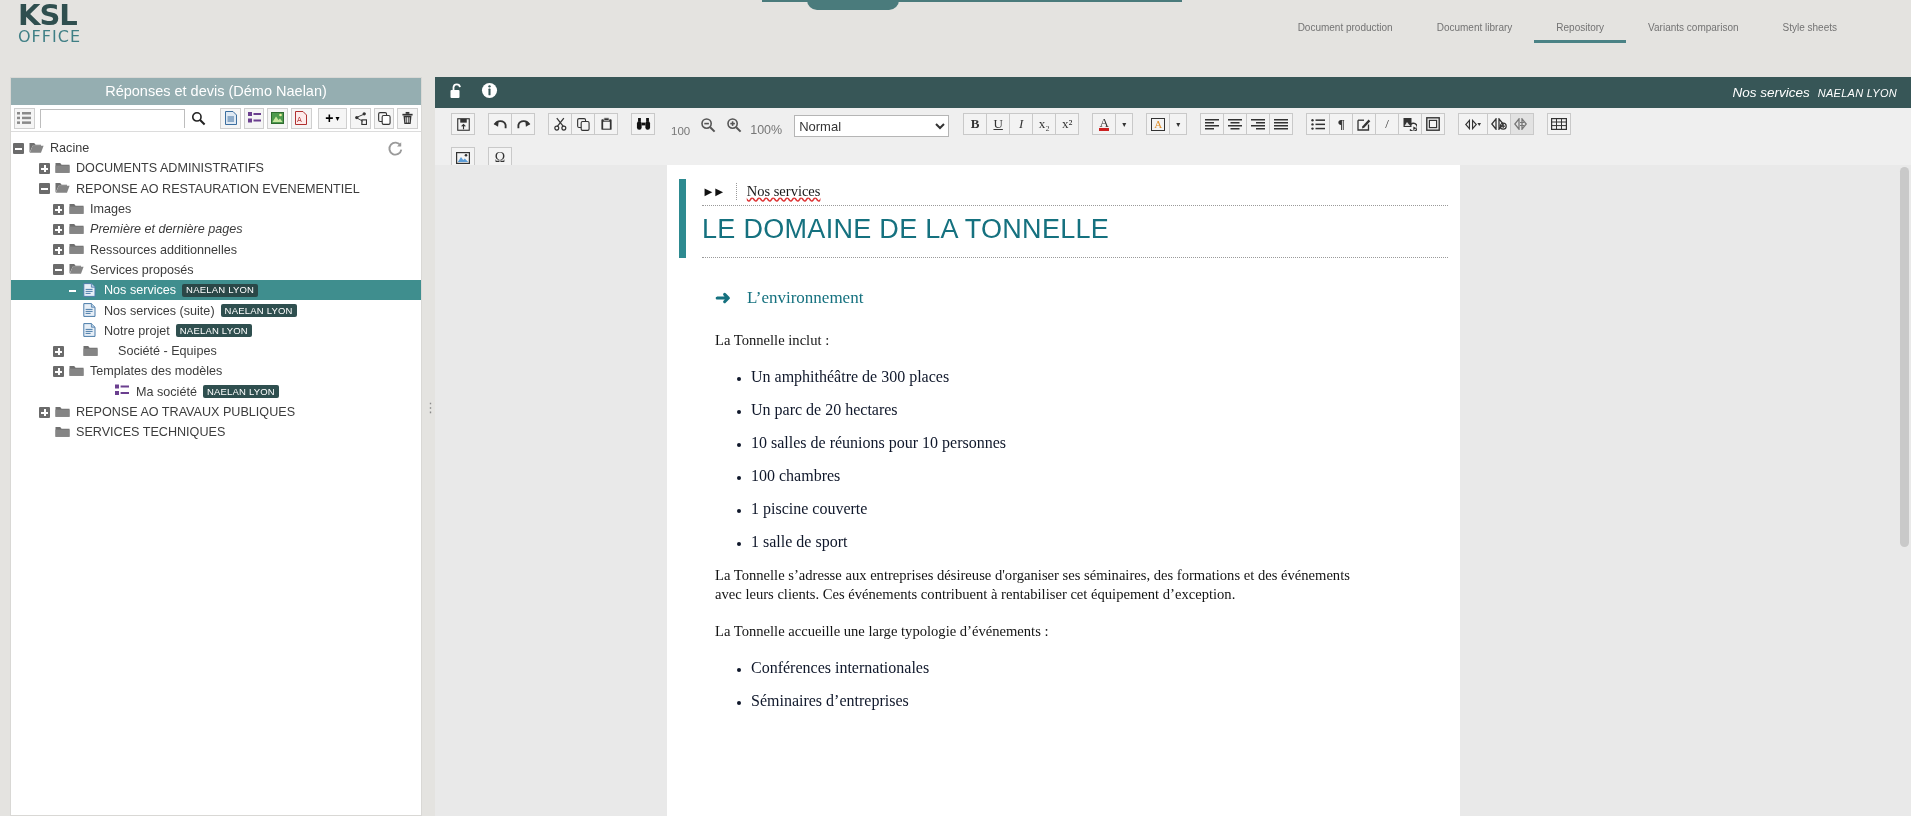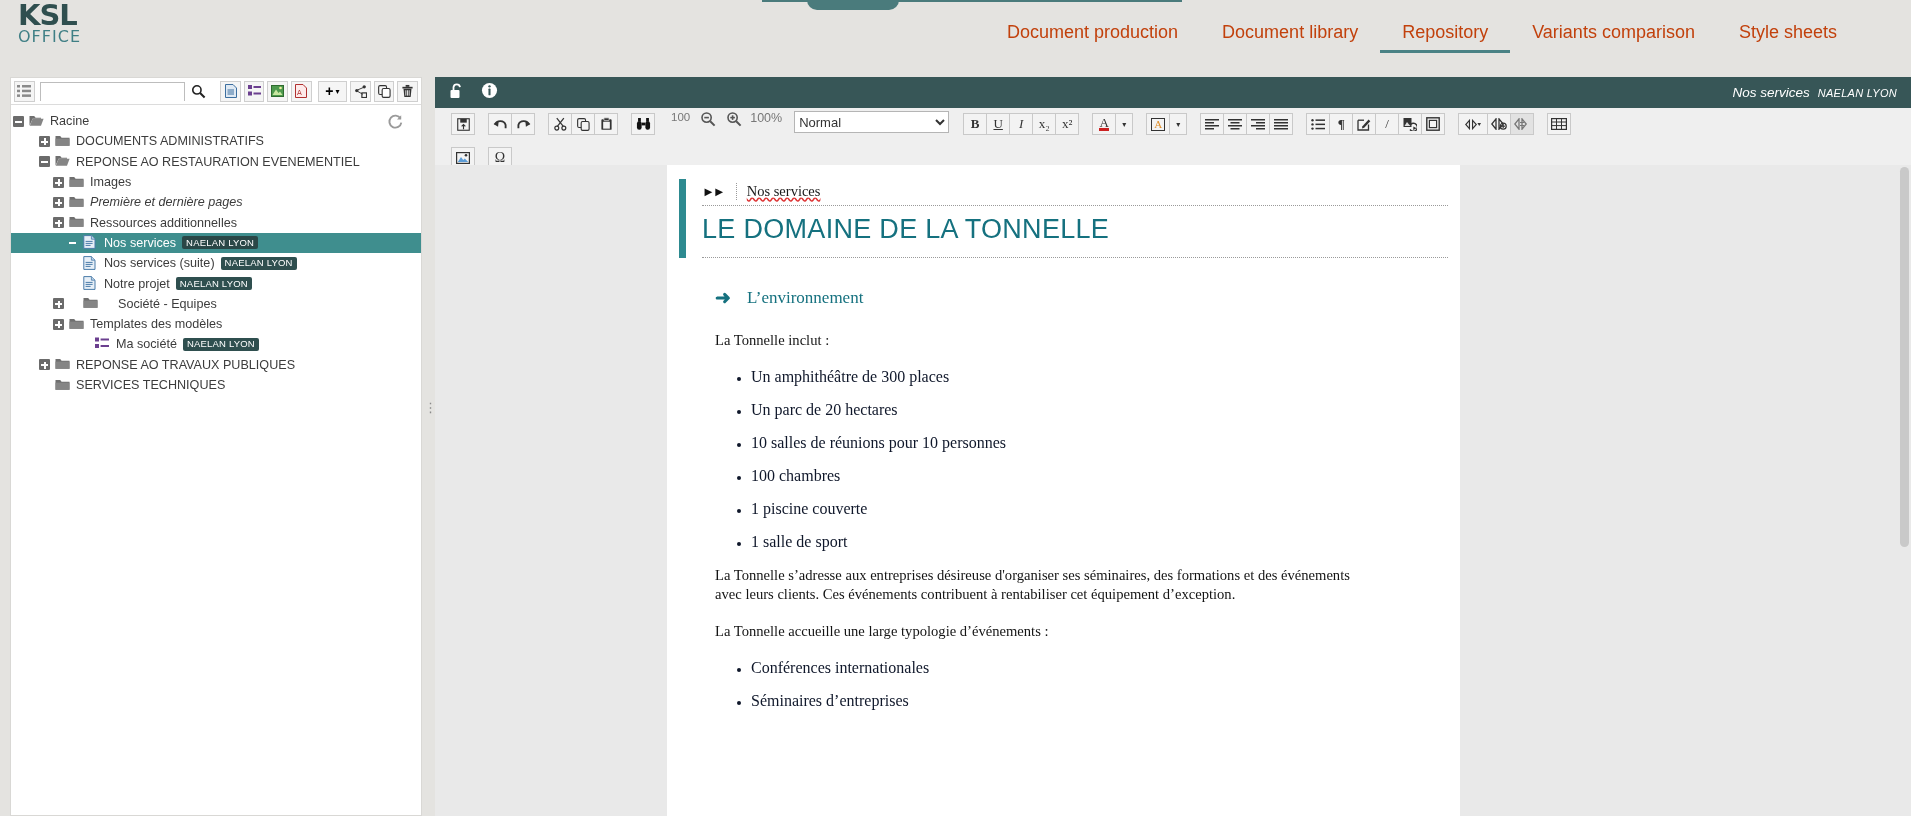--- a/index.html
+++ b/index.html
@@ -37,21 +37,21 @@
     background: #4a7b7c;
     border-radius: 0 0 10px 10px;
     text-align: center;
     color: #e9f2f2; font-size: 12px; line-height: 13px;
   }
   #mainnav {
     position: absolute; right: 52px; top: 22px;
     display: flex; gap: 0px; align-items: flex-start;
   }
   #mainnav .navitem {
-    font-size: 18px; color: #c2410c; padding: 0 22px 7px 22px;
+    font-size: 10px; color: #737373; padding: 0 22px 7px 22px;
     cursor: pointer; white-space: nowrap;
   }
   #mainnav .navitem.active {
     border-bottom: 3px solid #4a8285;
   }
 
   
   #leftpanel {
     position: absolute; left: 10px; top: 77px; width: 412px; height: 739px;
     background: #ffffff;
@@ -136,21 +136,21 @@
   #doc-header .hdr-icons { display: flex; gap: 16px; align-items: center; }
   #doc-header .hdr-right {
     position: absolute; right: 14px; top: 0; height: 31px;
     display: flex; align-items: center; gap: 8px; color: #ffffff;
   }
   #doc-title-hdr { font-size: 13.5px; font-style: italic; }
   #doc-owner-hdr { font-size: 11px; font-style: italic; letter-spacing: .3px; }
 
   #editor-toolbar {
     background: #efefef; border-bottom: 1px solid #be185d;
-    padding: 3px 4px 4px 16px; display: flex; flex-wrap: wrap; align-items: flex-start;
+    padding: 3px 4px 4px 16px; display: flex; flex-wrap: wrap; align-items: flex-end;
     gap: 4px; min-height: 56px; align-content: flex-start;
   }
   .ebtn {
     width: 24px; height: 22px; border: 1px solid #c9c9c9; background: #f3f3f3;
     display: inline-flex; align-items: center; justify-content: center;
     margin: 2px 0; cursor: pointer; font-size: 13px; color: #333;
   }
   .egroup { display: inline-flex; margin-right: 9px; }
   .egroup .ebtn + .ebtn { margin-left: -1px; }
   .zoomlbl { font-size: 11.5px; color: #777; margin: 0 6px 0 3px; }
@@ -231,20 +231,21 @@
     <div class="navitem">Document production</div>
     <div class="navitem">Document library</div>
     <div class="navitem active">Repository</div>
     <div class="navitem">Variants comparison</div>
     <div class="navitem">Style sheets</div>
   </div>
 </div>
 
 <div id="leftpanel">
 
+  <div id="panel-title">Réponses et devis (Démo Naelan)</div>
 
   <div id="panel-toolbar">
     <div class="tb-btn framed">
       <svg width="14" height="12" viewBox="0 0 14 12" aria-hidden="true">
         <rect x="0" y="0" width="3" height="2.5" fill="#8a8a8a"></rect>
           <rect x="5" y="0" width="9" height="2.5" fill="#8a8a8a"></rect>
         <rect x="0" y="4.7" width="3" height="2.5" fill="#8a8a8a"></rect>
           <rect x="5" y="4.7" width="9" height="2.5" fill="#8a8a8a"></rect>
         <rect x="0" y="9.4" width="3" height="2.5" fill="#8a8a8a"></rect>
           <rect x="5" y="9.4" width="9" height="2.5" fill="#8a8a8a"></rect>
@@ -377,20 +378,28 @@
           <span>Première et dernière pages</span>
         </div>
         <div class="trow" style="padding-left: 42px;">
           <span class="texp plus"></span>
           <span class="tico"><svg width="15" height="13" viewBox="0 0 15 13">
               <path d="M0.5 2 H5.2 L6.6 3.7 H14.5 V11.8 H0.5 Z" fill="#6f6f6f"></path>
               <rect x="0.5" y="4.6" width="14" height="7.2" fill="#858585"></rect>
             </svg></span>
           <span>Ressources additionnelles</span>
         </div>
+        <div class="trow" style="padding-left: 42px;">
+          <span class="texp "></span>
+          <span class="tico"><svg width="15" height="13" viewBox="0 0 15 13">
+              <path d="M0.5 2 H5.2 L6.6 3.7 H12 V4.8 H3.6 L0.5 11.8 Z" fill="#6f6f6f"></path>
+              <path d="M3.6 4.8 H14.6 L12 11.8 H0.8 Z" fill="#858585"></path>
+            </svg></span>
+          <span>Services proposés</span>
+        </div>
         <div class="trow sel" style="padding-left: 56px;">
           <span class="texp none"></span>
           <span class="tico"><svg width="13" height="14" viewBox="0 0 13 14">
               <path d="M0.8 0.6 H8.4 L12 4.2 V13.4 H0.8 Z" fill="#e7eff7" stroke="#4a7ba8" stroke-width="1"></path>
               <path d="M8.4 0.6 V4.2 H12" fill="#b9d0e5" stroke="#4a7ba8" stroke-width="0.8"></path>
               <line x1="2.6" y1="6.4" x2="9.6" y2="6.4" stroke="#4a7ba8"></line>
               <line x1="2.6" y1="8.4" x2="9.6" y2="8.4" stroke="#4a7ba8"></line>
               <line x1="2.6" y1="10.4" x2="7.6" y2="10.4" stroke="#4a7ba8"></line>
             </svg></span>
           <span>Nos services</span>
@@ -429,21 +438,21 @@
           <span>Société - Equipes</span>
         </div>
         <div class="trow" style="padding-left: 42px;">
           <span class="texp plus"></span>
           <span class="tico"><svg width="15" height="13" viewBox="0 0 15 13">
               <path d="M0.5 2 H5.2 L6.6 3.7 H14.5 V11.8 H0.5 Z" fill="#6f6f6f"></path>
               <rect x="0.5" y="4.6" width="14" height="7.2" fill="#858585"></rect>
             </svg></span>
           <span>Templates des modèles</span>
         </div>
-        <div class="trow" style="padding-left: 68px;">
+        <div class="trow" style="padding-left: 88px;">
           <span class="texp none"></span>
           <span class="tico"><svg width="14" height="12" viewBox="0 0 14 12">
               <rect x="0" y="0.5" width="4" height="4" fill="#6b3f8f"></rect>
               <rect x="5.6" y="1.5" width="8.4" height="2" fill="#6b3f8f"></rect>
               <rect x="0" y="7" width="4" height="4" fill="#6b3f8f"></rect>
               <rect x="5.6" y="8" width="8.4" height="2" fill="#6b3f8f"></rect>
             </svg></span>
           <span>Ma société</span>
           <span class="badge">NAELAN LYON</span>
         </div>

